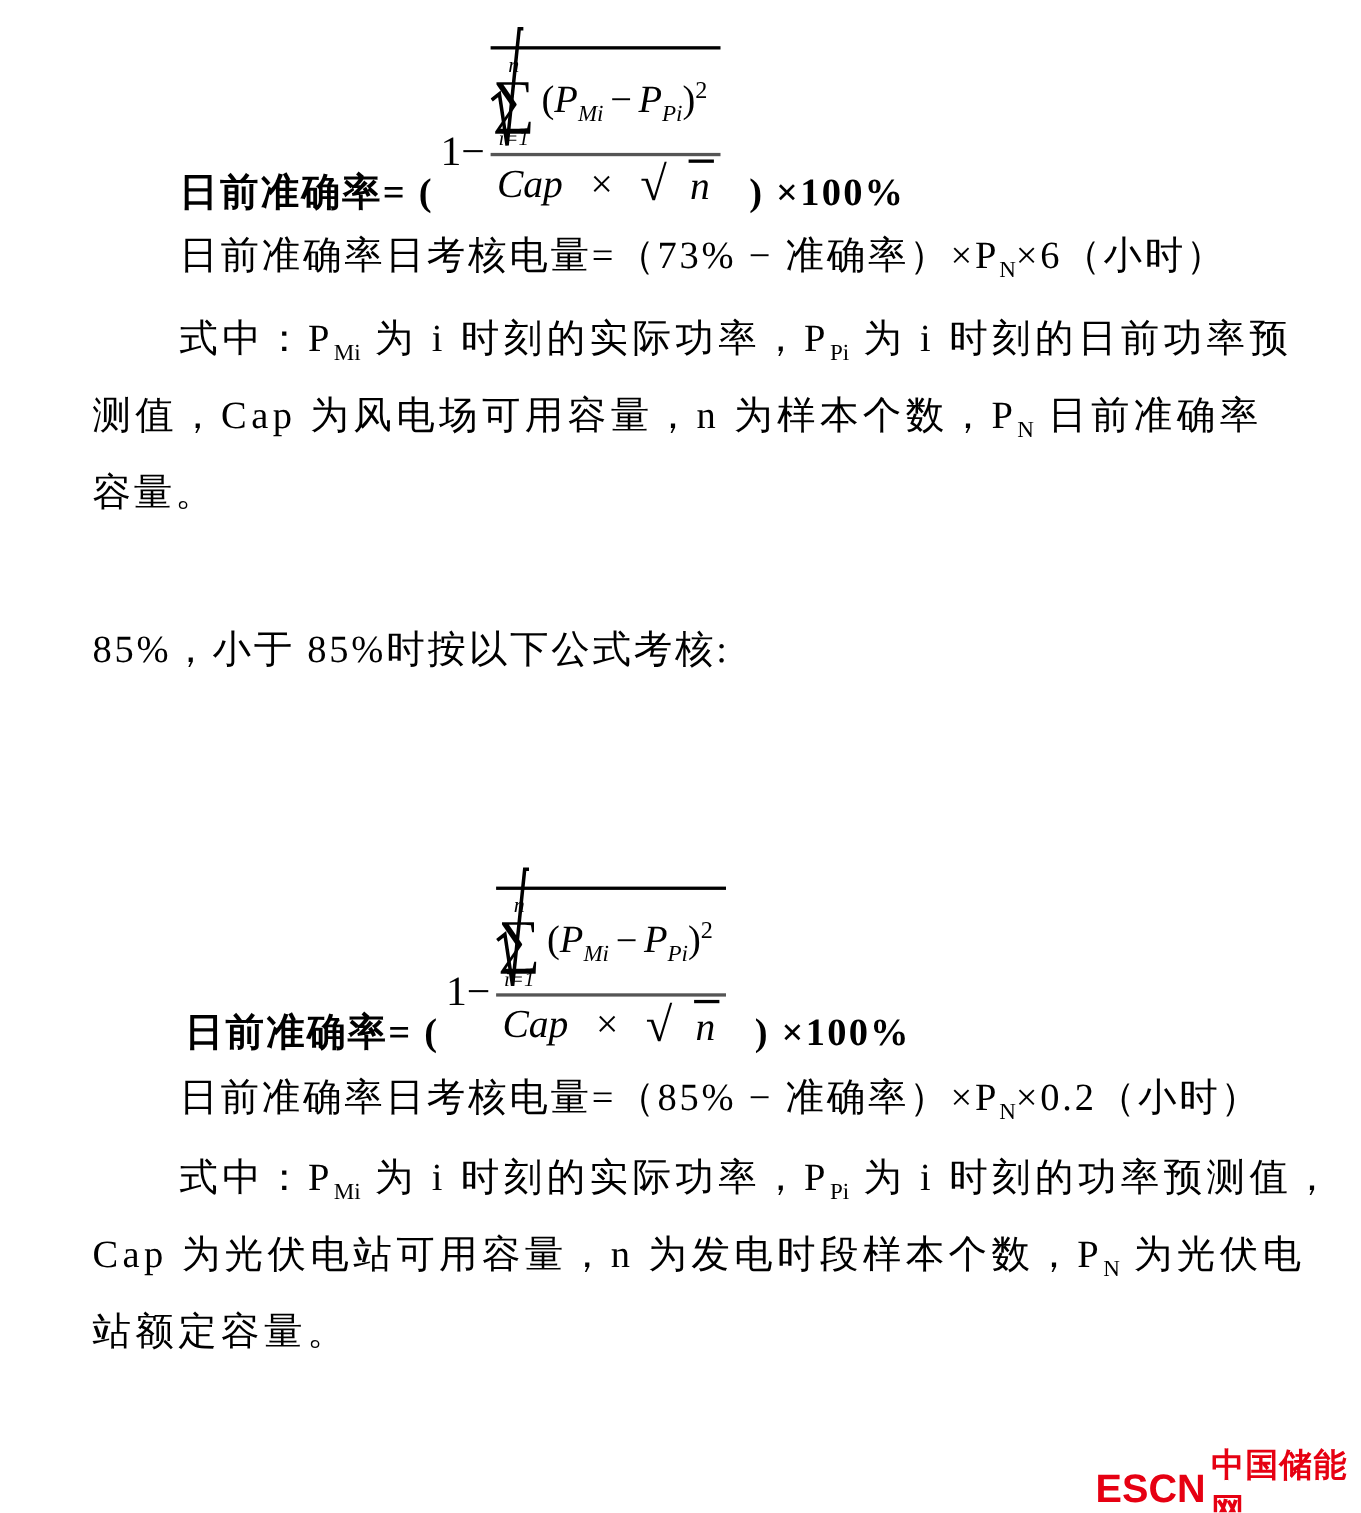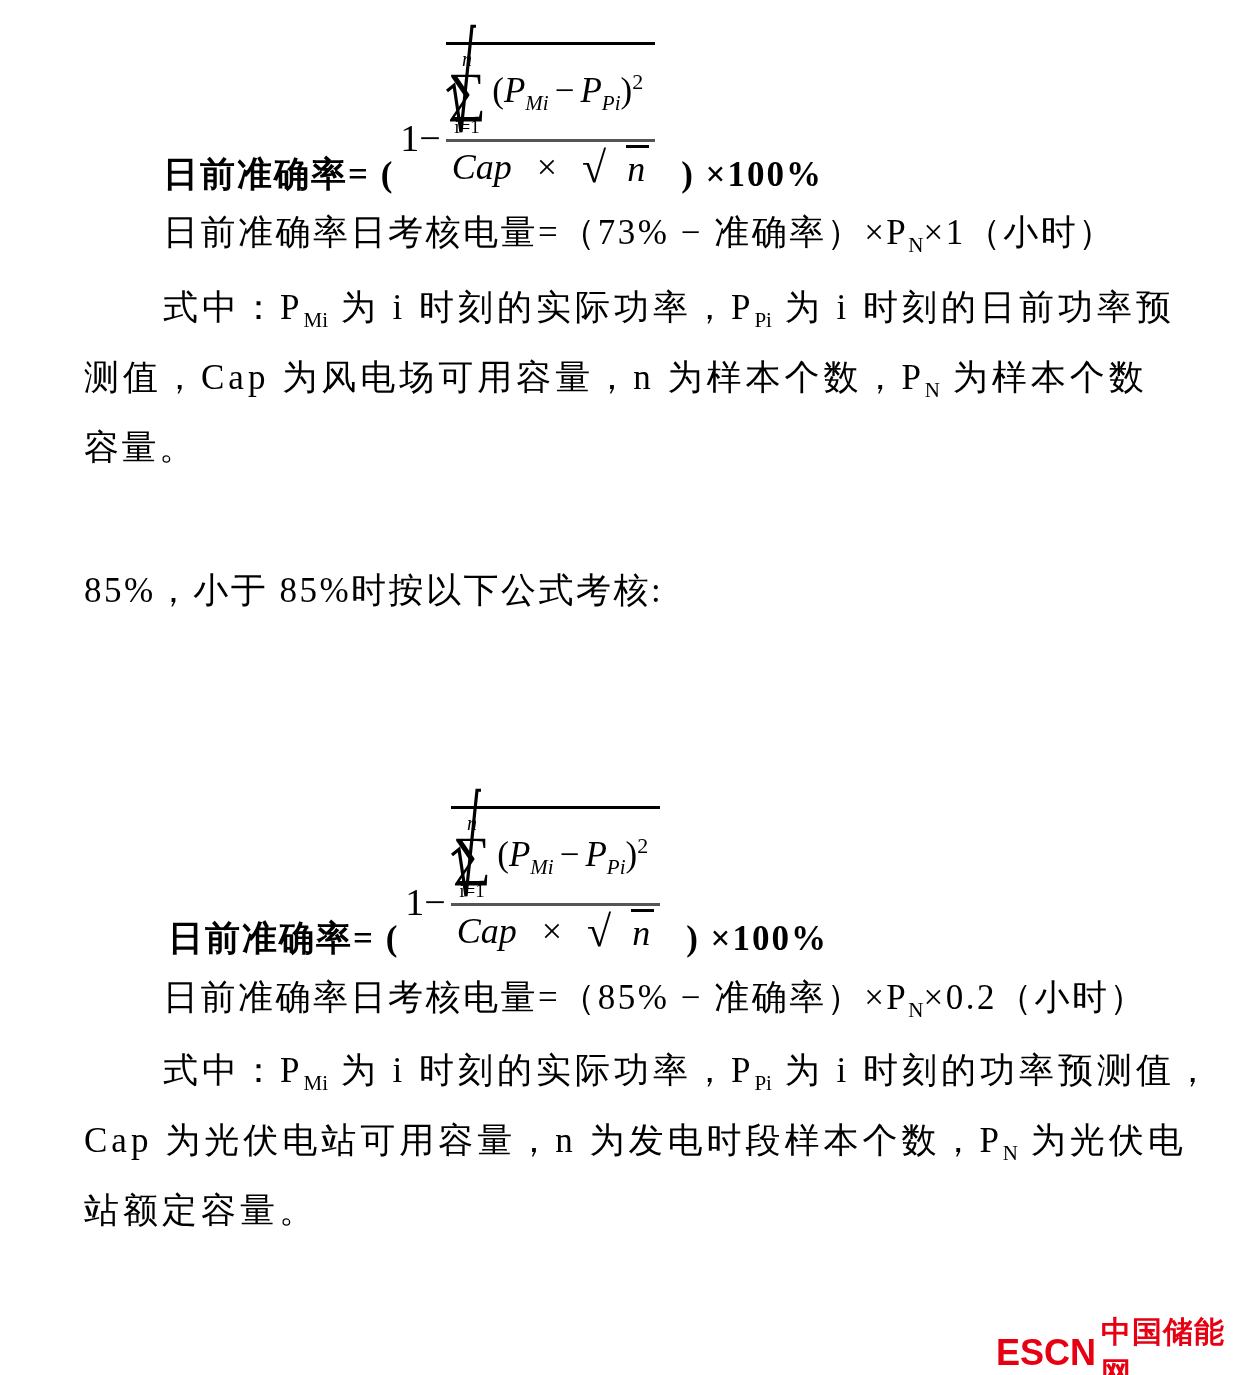--- a/index.html
+++ b/index.html
@@ -33,21 +33,21 @@
   .sqrt { position:relative; padding-left:30px; }
   .sqrt-svg { position:absolute; left:0; top:0; width:30px; height:100%; }
   .sqrt-body {
     border-top:3px solid #000;
     display:flex; align-items:center; gap:6px;
     padding:4px 12px 0 2px;
   }
   .sum { display:flex; flex-direction:column; align-items:center; line-height:1; }
   .sum-top { font-size:20px; font-style:italic; }
   .sigma { font-size:54px; line-height:0.88; }
-  .sum-bot { font-size:19px; }
+  .sum-bot { font-size:19px; font-style:italic; }
   .term { font-size:35px; white-space:nowrap; }
   .term i { font-style:italic; }
   .term sub { font-size:21px; font-style:italic; letter-spacing:0; }
   .term sup { font-size:22px; }
   .term .op { margin:0 6px; }
 
   
   .logo {
     position:absolute; left:996px; top:1312px;
     color:#e60012; display:flex; align-items:center;
@@ -85,24 +85,24 @@
           <i>Cap</i>
             <span class="op">×</span>
             <span class="rad-small">√</span>
             <span class="over">n</span>
         </span>
       </span>
     </span>
     <span class="ftail">) ×100%</span>
   </div>
 
-  <div class="fline rich" style="left:163px; top:210px;"><span>日前准确率日考核电量=（73% − 准确率）×P</span><sub>N</sub><span>×1（小时）</span></div>
+  <div class="fline rich" style="left:163px; top:210px;"><span>日前准确率日考核电量=（73% − 准确率）×P</span><sub>N</sub><span>×6（小时）</span></div>
 
   <div class="fline rich ls4" style="left:163px; top:285px;"><span>式中：P</span><sub>Mi</sub><span> 为 i 时刻的实际功率，P</span><sub>Pi</sub><span> 为 i 时刻的日前功率预</span></div>
-  <div class="fline rich ls4" style="left:84px; top:355px;"><span>测值，Cap 为风电场可用容量，n 为样本个数，P</span><sub>N</sub><span> 为样本个数</span></div>
+  <div class="fline rich ls4" style="left:84px; top:355px;"><span>测值，Cap 为风电场可用容量，n 为样本个数，P</span><sub>N</sub><span> 日前准确率</span></div>
   <div class="fline rich" style="left:84px; top:425px;"><span>容量。</span></div>
 
   <div class="fline" style="left:84px; top:568px;">85%，小于 85%时按以下公式考核:</div>
 
   <div class="formula-row" style="left:168px; top:788px;">
     <span class="flead">日前准确率= (</span>
     <span class="fexpr">
       <span class="fone">1−</span>
       <span class="frac">
         <span class="num">

